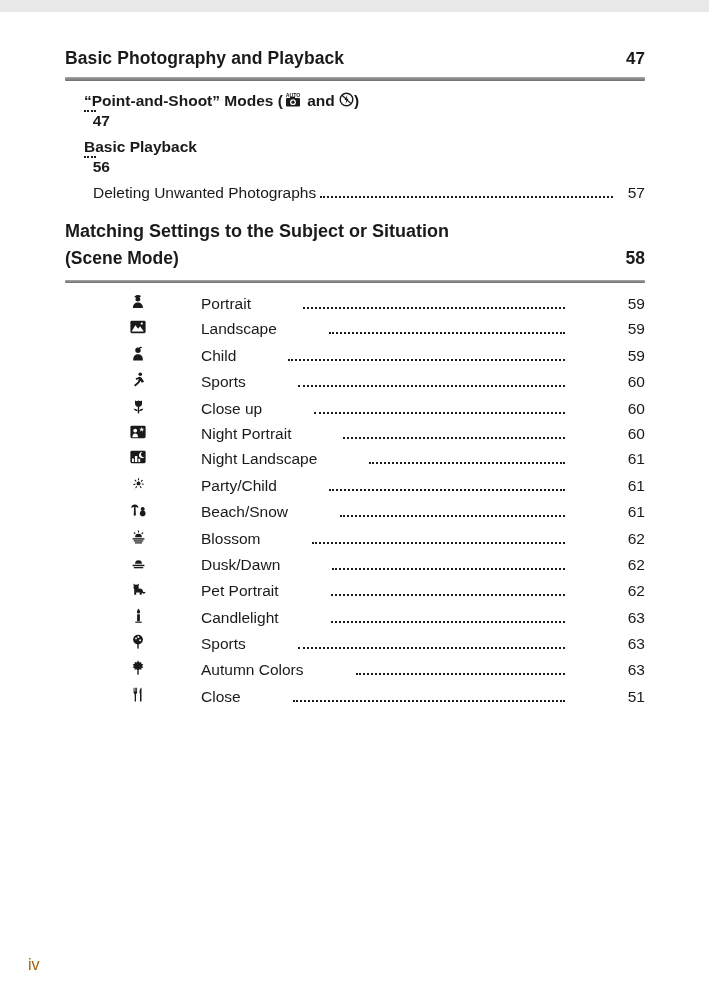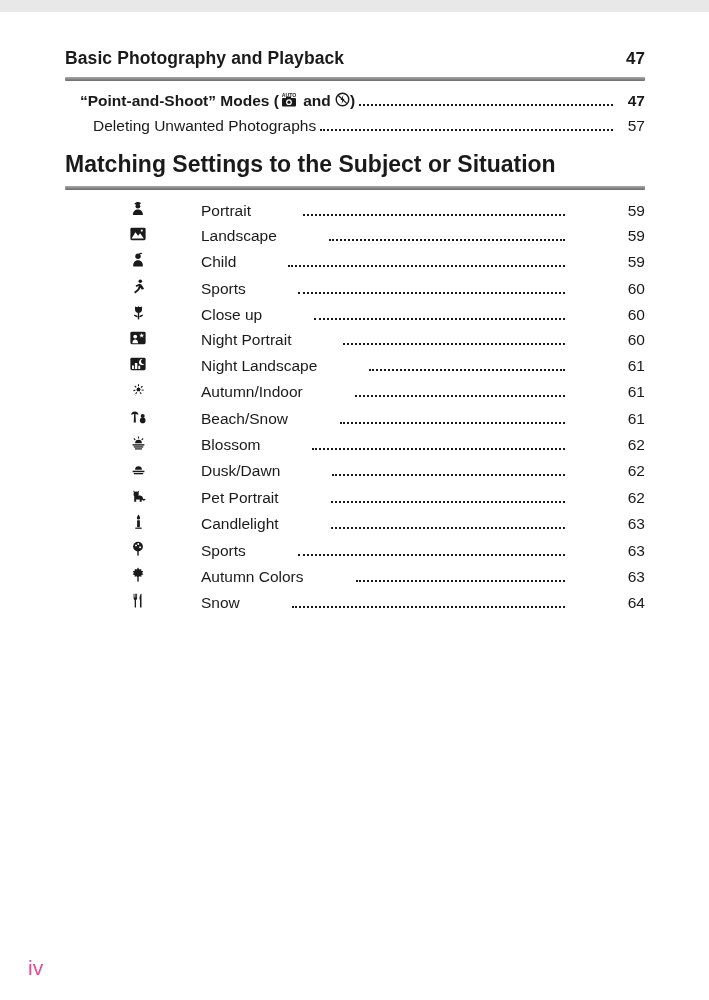--- a/index.html
+++ b/index.html
@@ -12,56 +12,56 @@
   }
   .content { position: absolute; left: 65px; top: 0; width: 580px; }
 
   .sec-header {
     display: flex; justify-content: space-between; align-items: baseline;
     font-weight: bold; font-size: 17.5px; letter-spacing: .1px;
   }
   .sec-header.first { margin-top: 36px; }
   .sec-header .sec-page { font-size: 17px; }
   .two-line-wrap { margin-top: 16px; }
-  .two-line-wrap .tl1 { font-weight: bold; font-size: 23px; line-height: 27px; }
+  .two-line-wrap .tl1 { font-weight: bold; font-size: 18px; line-height: 27px; }
   .two-line-wrap .tl2 {
     display: flex; justify-content: space-between; align-items: baseline;
     font-weight: bold; font-size: 17.5px; line-height: 27px;
   }
   .rule {
     height: 3.5px; margin-top: 8px;
     background: linear-gradient(to bottom, #a8a8a8, #6c6c6c);
     border-radius: 1px;
   }
 
   .entries { width: 100%; }
   .entries.first-list  { margin-top: 10px; }
   .entries.scene-list  { margin-top: 11px; }
 
   .toc-row { display: flex; align-items: baseline; font-size: 15.5px; }
   .toc-row.bold { font-weight: bold; }
-  .toc-row.lvl1 { padding-left: 15px; margin-top: 8.5px; }
+  .toc-row.lvl1 { padding-left: 15px; margin-top: 8.5px; flex-direction: column; }
   .toc-row.lvl2 { padding-left: 28px; margin-top: 7.5px; justify-content: flex-end; }
   .toc-row.scene { padding-left: 63px; margin-top: 7.4px; gap: 48px; }
   .toc-row .label { white-space: nowrap; }
   .toc-row .dots {
     flex: 1 1 auto; min-width: 12px;
     border-bottom: 2px dotted var(--text);
     margin: 0 6px 0 4px;
   }
   .toc-row .pagenum { min-width: 26px; text-align: right; white-space: nowrap; }
 
   .icon { display: inline-block; color: var(--text); }
   .icon svg { display: inline; overflow: visible; }
   .label .icon svg { transform: translateY(1px); }
   .scene .icon { width: 20px; margin-right: 5px; text-align: center; }
 
   .footer {
     position: absolute; left: 28px; top: 944px;
-    font-size: 21px; color: #ec4899;
+    font-size: 16px; color: #a16207;
   }
 </style>
 </head>
 <body>
 
 <div class="page">
   <div class="content">
 
     <div class="sec-header first">
       <span class="sec-title">Basic Photography and Playback</span>
@@ -78,29 +78,38 @@
                 <circle cx="10" cy="10.2" r="2.9" fill="#fff"></circle>
                 <circle cx="10" cy="10.2" r="1.6" fill="currentColor"></circle>
               </svg></span> and <span class="icon"><svg width="15" height="15" viewBox="0 0 16 16">
                 <circle cx="8" cy="8" r="6.7" fill="none" stroke="currentColor" stroke-width="1.5"></circle>
                 <path d="M8.9 3.2 5.9 8.5h1.9L7 12.8l3.1-5.5H8.2z" fill="currentColor"></path>
                 <path d="M3.2 3.4 12.8 12.4" stroke="currentColor" stroke-width="1.3"></path>
               </svg></span>)</span>
           <span class="dots"></span>
           <span class="pagenum">47</span>
         </div>
+        <div class="toc-row lvl1 bold">
+          <span class="label">Basic Playback</span>
+          <span class="dots"></span>
+          <span class="pagenum">56</span>
+        </div>
         <div class="toc-row lvl2">
           <span class="label">Deleting Unwanted Photographs</span>
           <span class="dots"></span>
           <span class="pagenum">57</span>
         </div>
       </div>
 
     <div class="two-line-wrap">
       <div class="tl1">Matching Settings to the Subject or Situation</div>
+      <div class="tl2">
+        <span>(Scene Mode)</span>
+        <span class="sec-page">58</span>
+      </div>
     </div>
     <div class="rule"></div>
 
     <div class="entries scene-list" id="sec2-entries">
         <div class="toc-row scene">
           <span class="icon"><svg width="14" height="15" viewBox="0 0 14 15">
               <path d="M3.4 2.7C4.6 1 7.5.6 9.4 1.6c.6.3.5 1-.1 1.3-1.7 1-4.3 1-5.5.4-.5-.2-.7-.4-.4-.6z" fill="currentColor"></path>
               <circle cx="6.9" cy="5.2" r="2.4" fill="currentColor"></circle>
               <path d="M1.9 14c0-3.5 2.1-5.4 5-5.4s5 1.9 5 5.4z" fill="currentColor"></path>
             </svg></span>
@@ -169,21 +178,21 @@
           <span class="dots"></span>
           <span class="pagenum">61</span>
         </div>
         <div class="toc-row scene">
           <span class="icon"><svg width="15" height="15" viewBox="0 0 15 15">
               <g stroke="currentColor" stroke-width="1.1" stroke-dasharray="2 1.2" fill="none">
                 <path d="M7.5 7.5V1.4M7.5 7.5l4.4-3.6M7.5 7.5l6 .9M7.5 7.5l3.2 5.4M7.5 7.5l-3.6 5.6M7.5 7.5l-6 1.3M7.5 7.5 3 3.2"></path>
               </g>
               <circle cx="7.5" cy="7.5" r="1.7" fill="currentColor"></circle>
             </svg></span>
-          <span class="label">Autumn/Indoor</span>
+          <span class="label">Party/Child</span>
           <span class="dots"></span>
           <span class="pagenum">61</span>
         </div>
         <div class="toc-row scene">
           <span class="icon"><svg width="17" height="15" viewBox="0 0 17 15">
               <path d="M4.8 2.4C2.6 2.4 1.2 4 1.2 5.7l2.9-.8-.4 8.6h2.2l-.4-8.6 2.9.8c0-1.7-1.4-3.3-3.6-3.3z" fill="currentColor"></path>
               <circle cx="12.7" cy="7.1" r="2" fill="currentColor"></circle>
               <circle cx="12.7" cy="11.4" r="2.8" fill="currentColor"></circle>
             </svg></span>
           <span class="label">Beach/Snow</span>
@@ -249,21 +258,21 @@
             </svg></span>
           <span class="label">Autumn Colors</span>
           <span class="dots"></span>
           <span class="pagenum">63</span>
         </div>
         <div class="toc-row scene">
           <span class="icon"><svg width="12" height="15" viewBox="0 0 12 15">
               <path d="M1.6.8v4.4c0 1 .6 1.6 1.1 1.8v7.6H4V7c.5-.2 1.1-.8 1.1-1.8V.8h-.9v3.7h-.5V.8h-1v3.7h-.5V.8z" fill="currentColor"></path>
               <path d="M8.9.8C7.5 2.6 7.1 5.3 8 7.3v7.3h1.5V.8z" fill="currentColor"></path>
             </svg></span>
-          <span class="label">Snow</span>
-          <span class="dots"></span>
-          <span class="pagenum">64</span>
+          <span class="label">Close</span>
+          <span class="dots"></span>
+          <span class="pagenum">51</span>
         </div>
       </div>
 
   </div>
   <div class="footer">iv</div>
 </div>
 
 </body></html>

